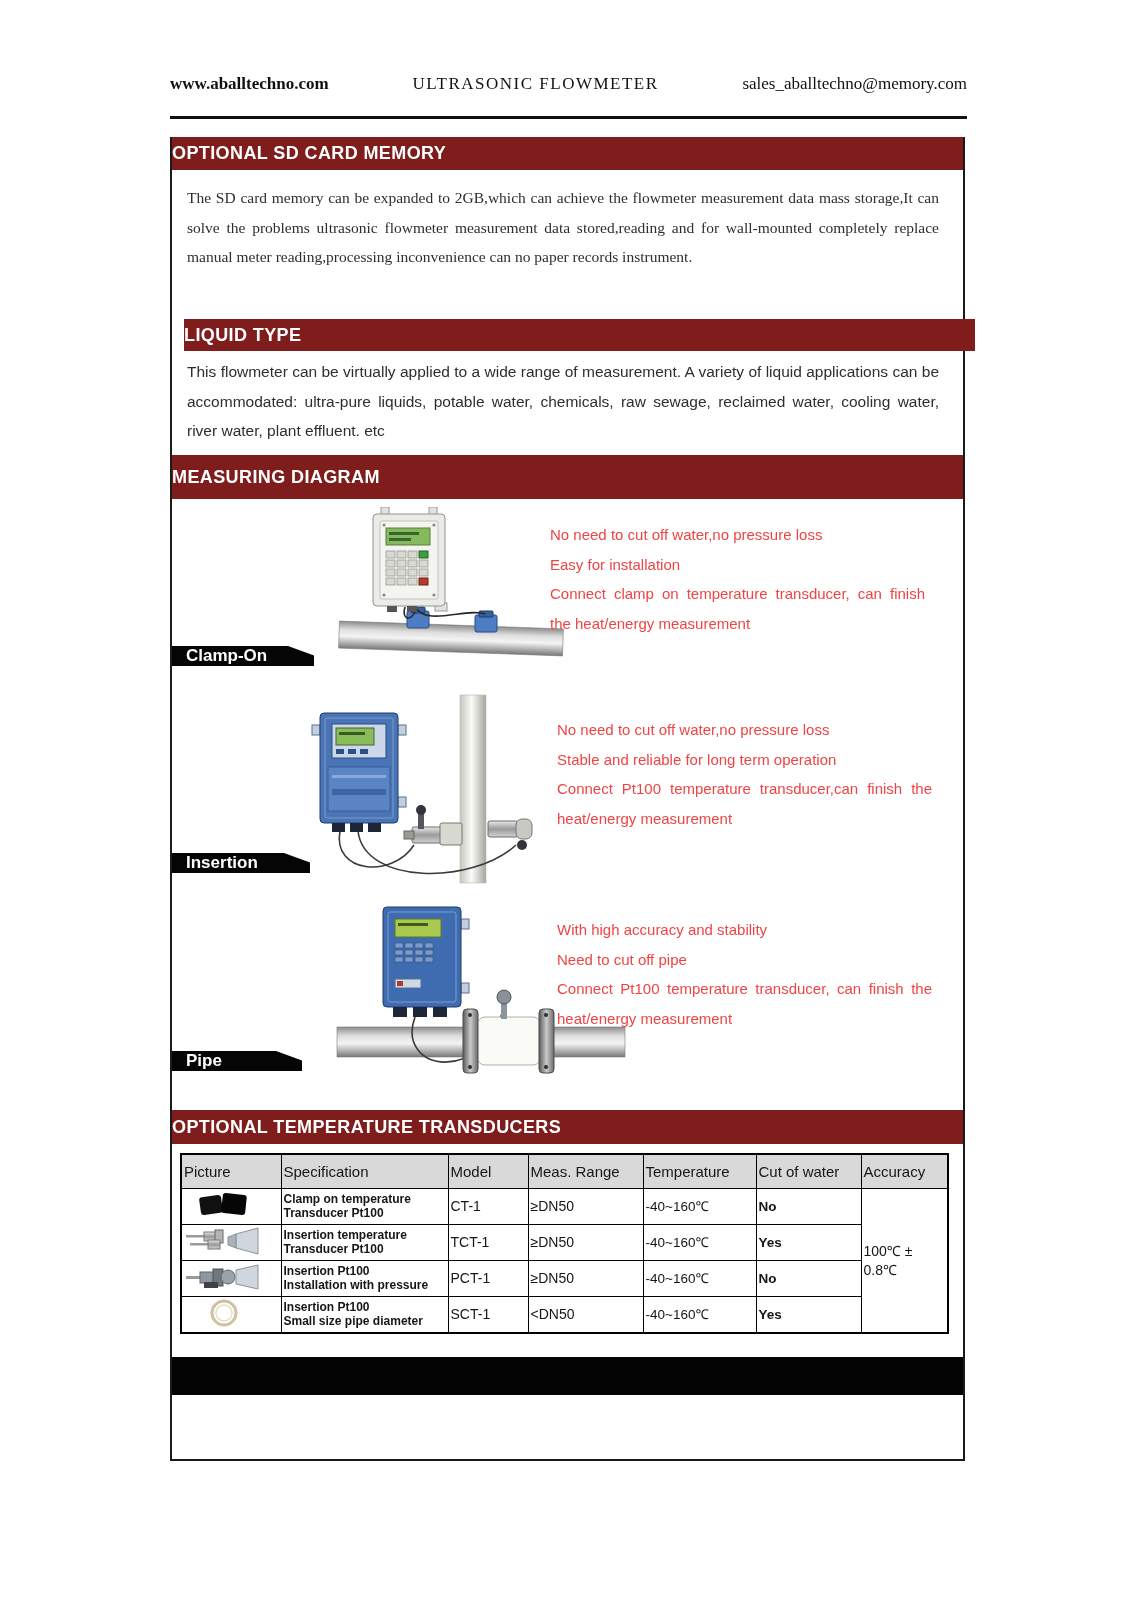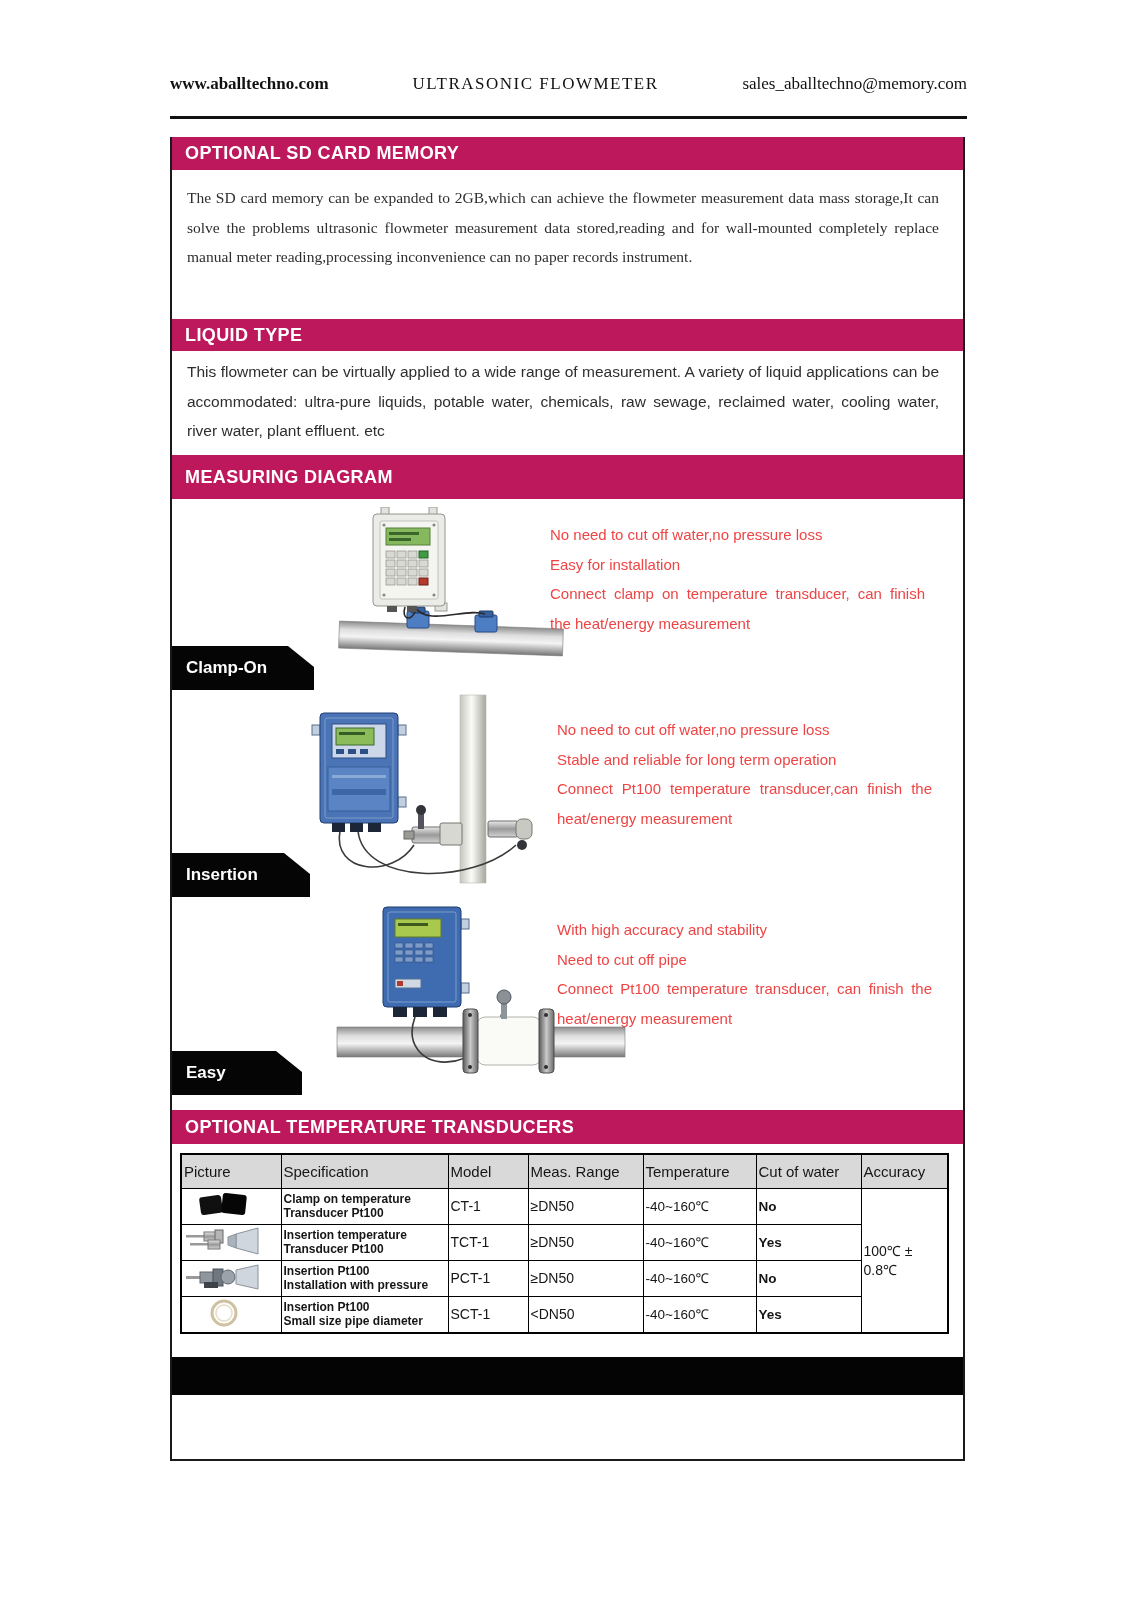--- a/index.html
+++ b/index.html
@@ -19,35 +19,35 @@
   .header-rule {
     position:absolute; left:170px; top:116px; width:797px; height:3px; background:#111;
   }
   
   .content-box {
     position:absolute; left:170px; top:137px; width:795px; height:1324px;
     border-left:2px solid #1a1a1a; border-right:2px solid #1a1a1a; border-bottom:2px solid #1a1a1a;
     background:#fff;
   }
   .section-bar {
-    position:absolute; left:0; width:100%; background:#be185d; color:#fff;
+    position:absolute; left:0; width:100%; background:#7f1d1d; color:#fff;
     font-weight:bold; font-size:18px; letter-spacing:.4px;
-    display:flex; align-items:center; padding-left:13px;
+    display:flex; align-items:center; 
   }
   .para {
     position:absolute; left:15px; width:752px; text-align:justify;
     font-size:15.5px; line-height:29.5px; color:#2e2e2e;
   }
   .diagram-img { position:absolute; }
   .diagram-text { position:absolute; width:375px; }
   .diagram-text p {
     font-size:15px; line-height:29.5px; text-align:justify; color:#ef4444;
   }
   .flag-label {
-    position:absolute; left:0; height:44px; background:#050505; color:#fff;
+    position:absolute; left:0; height:20px; background:#050505; color:#fff;
     font-weight:bold; font-size:17px; display:flex; align-items:center; padding-left:14px;
     clip-path:polygon(0 0, calc(100% - 26px) 0, 100% 48%, 100% 100%, 0 100%);
   }
   
   .spec-table {
     position:absolute; left:8px; top:1016px; border-collapse:collapse;
     font-size:13.5px; color:#161616; table-layout:fixed;
   }
   .spec-table th, .spec-table td {
     border:1px solid #000; text-align:left; vertical-align:middle; padding:1px 2px;
@@ -97,21 +97,21 @@
 </div>
 <div class="header-rule"></div>
 
 <div class="content-box">
 
   <div class="section-bar" style="top:0;height:33px;">
     <span>OPTIONAL SD CARD MEMORY</span>
   </div>
   <div class="para" style="top:46px;font-family:Liberation Serif, serif;">The SD card memory can be expanded to 2GB,which can achieve the flowmeter measurement data mass storage,It can solve the problems ultrasonic flowmeter measurement data stored,reading and for wall-mounted completely replace manual meter reading,processing inconvenience can no paper records instrument.</div>
 
-  <div class="section-bar" style="top:182px;height:32px;">
+  <div class="section-bar" style="top:182px;height:32px;margin-left:12px;">
     <span>LIQUID TYPE</span>
   </div>
   <div class="para" style="top:220px;">This flowmeter can be virtually applied to a wide range of measurement. A variety of liquid applications can be accommodated: ultra-pure liquids, potable water, chemicals, raw sewage, reclaimed water, cooling water, river water, plant effluent. etc</div>
 
   <div class="section-bar" style="top:318px;height:44px;">
     <span>MEASURING DIAGRAM</span>
   </div>
 
   <svg class="diagram-img" style="left:163px;top:370px;" width="232" height="162" viewBox="0 0 232 162" role="img">
     <rect x="4" y="118" width="224" height="27" fill="url(#metalH)" stroke="#7a7a7a" stroke-width="0.6" transform="rotate(2 116 131)"></rect>
@@ -255,21 +255,21 @@
         <rect x="78" y="110" width="14" height="10" fill="#1c2636"></rect>
         <rect x="98" y="110" width="14" height="10" fill="#1c2636"></rect>
     </g>
   </svg>
   <div class="diagram-text" style="left:385px;top:778px;">
     <p>With high accuracy and stability</p>
     <p>Need to cut off pipe</p>
     <p>Connect Pt100 temperature transducer, can finish the heat/energy measurement</p>
   </div>
   <div class="flag-label" style="top:914px;width:130px;">
-    <span>Easy</span>
+    <span>Pipe</span>
   </div>
 
   <div class="section-bar" style="top:973px;height:34px;">
     <span>OPTIONAL TEMPERATURE TRANSDUCERS</span>
   </div>
 
   <table class="spec-table">
     <colgroup>
       <col style="width:100px">
         <col style="width:167px">

